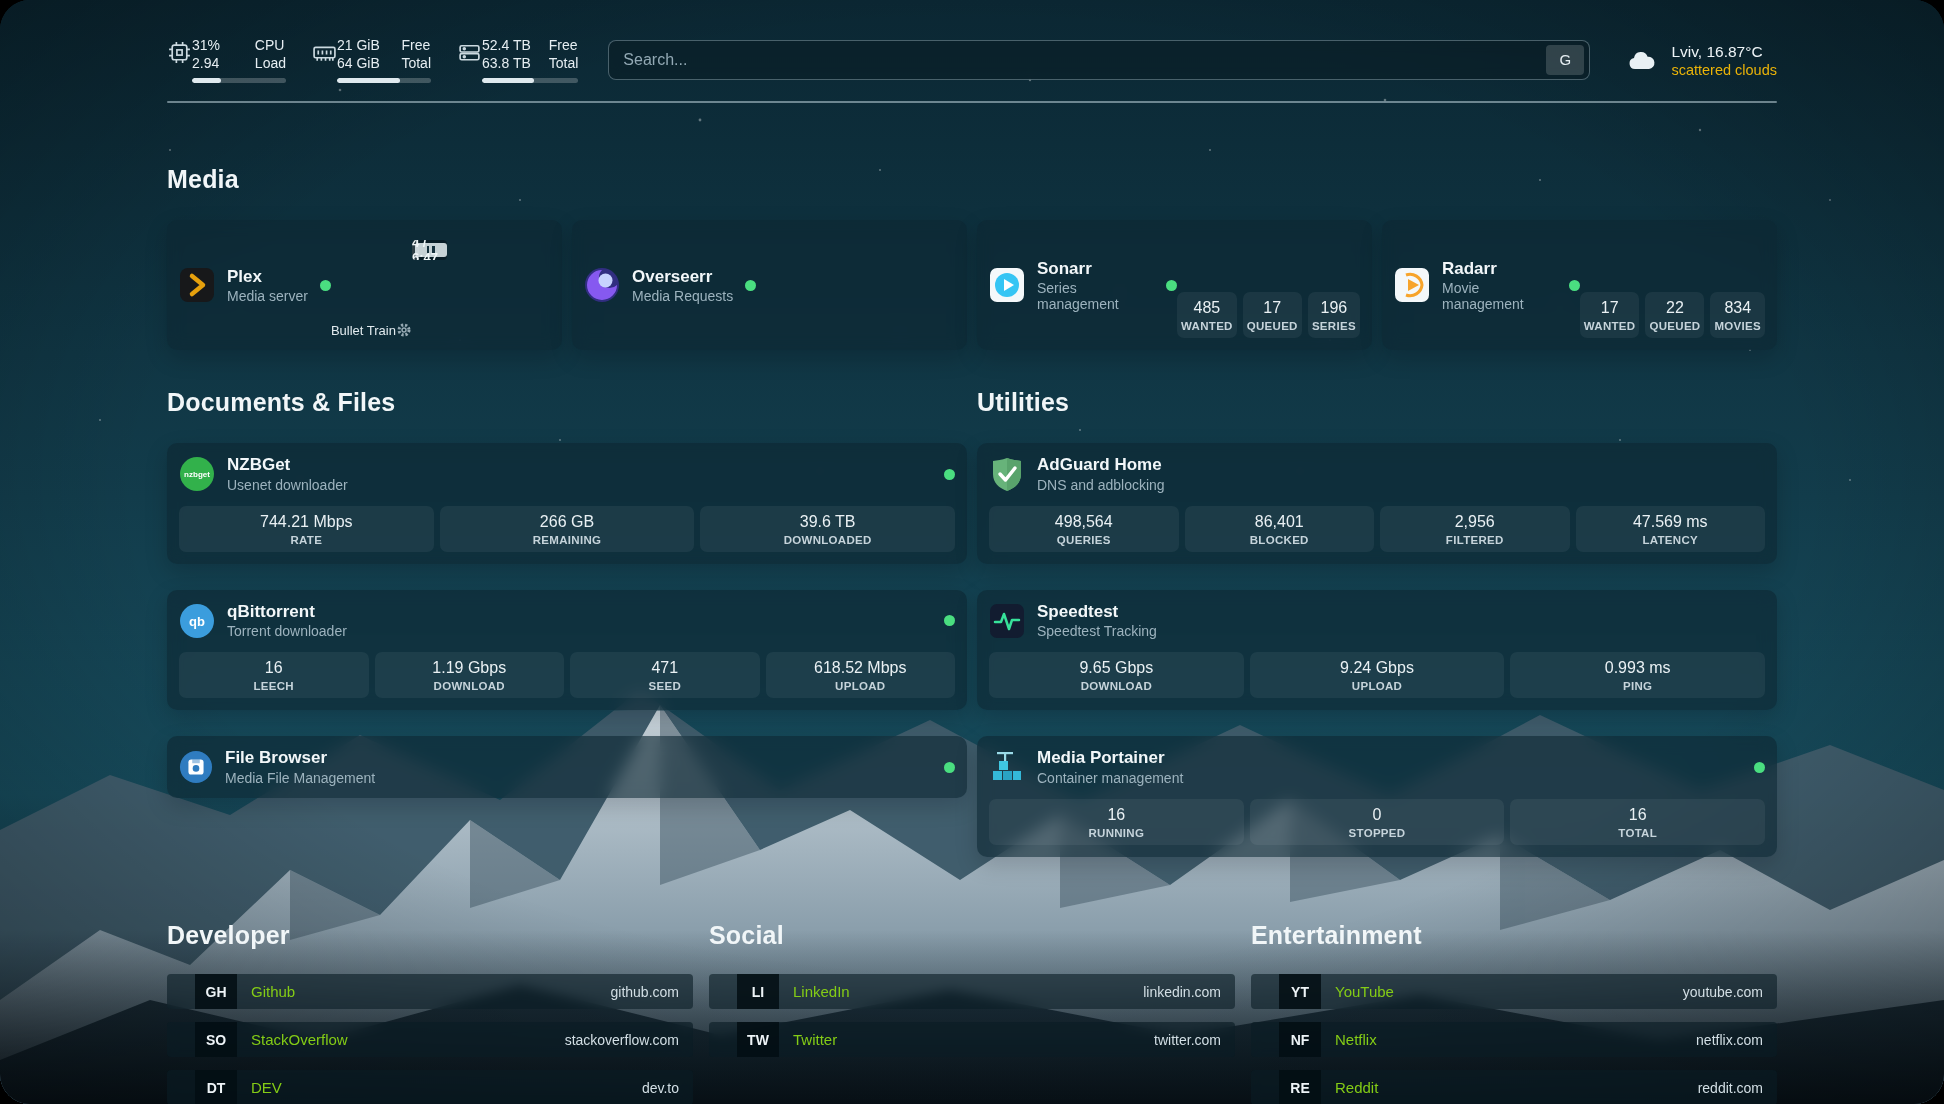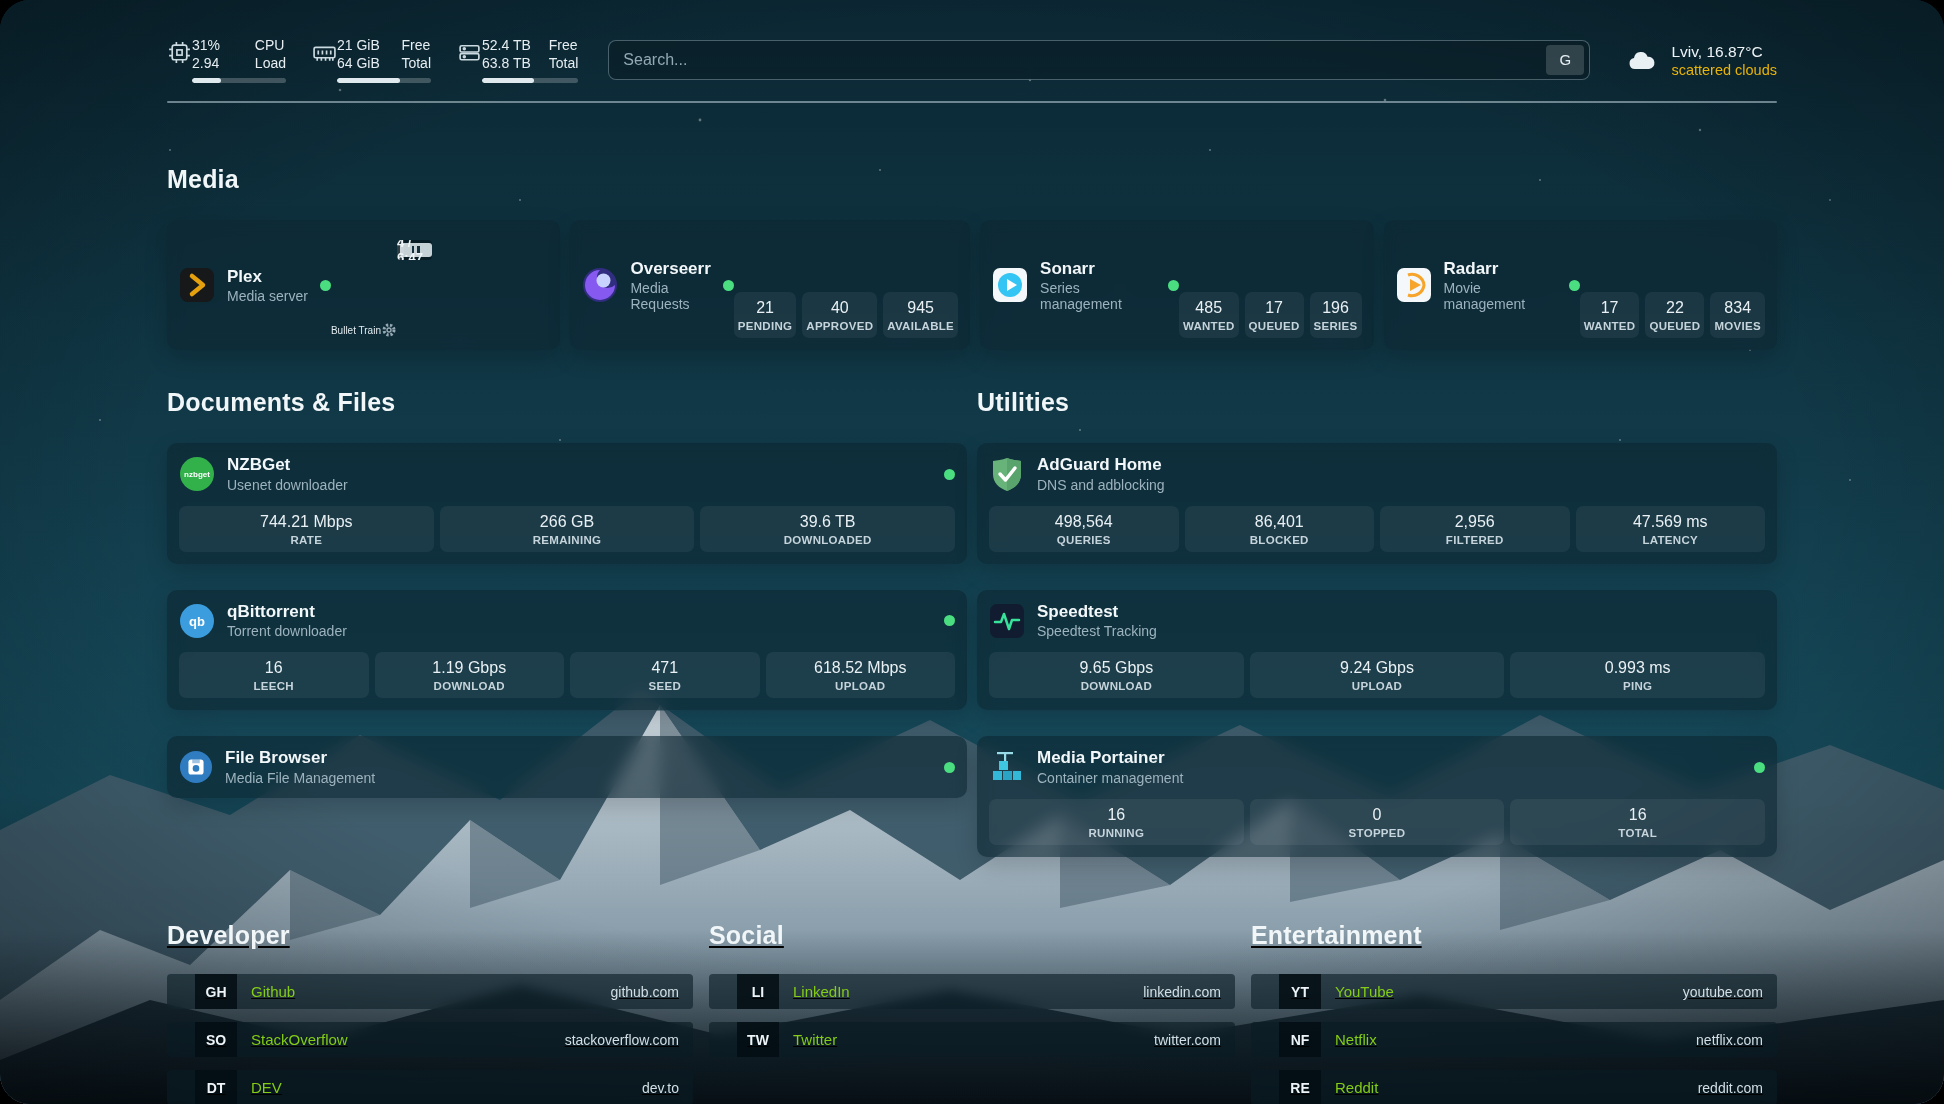--- a/index.html
+++ b/index.html
@@ -52,37 +52,37 @@
   .app-name { font-size:17px; font-weight:700; color:#f2f7f9; line-height:1.15; }
   .app-desc { font-size:14px; color:#9db3be; margin-top:2px; }
   .status-dot { width:11px; height:11px; border-radius:50%; background:var(--accent,#4ade80); margin-left:auto; flex:0 0 auto; }
 
   .stats-row { display:grid; grid-auto-flow:column; grid-auto-columns:1fr; gap:6px; margin-top:13px; }
   .stat { background:rgba(255,255,255,0.06); border-radius:7px; text-align:center; padding:7px 4px 6px; }
   .stat-value { font-size:16px; color:#eaf1f4; }
   .stat-label { font-size:11.5px; font-weight:700; color:#c6d4db; margin-top:3px; letter-spacing:.3px; }
 
   
-  .now-playing { display:flex; align-items:center; margin-top:auto; padding-top:9px; font-size:10px; color:#e2ebef; }
+  .now-playing { display:flex; align-items:center; margin-top:auto; padding-top:9px; font-size:13px; color:#e2ebef; }
   .gear-btn { margin-left:auto; width:16px; height:16px; opacity:.85; cursor:pointer; }
   .gear-btn svg { width:100%; height:100%; display:block; }
   .player-row { position:relative; margin-top:8px; height:20px; border-radius:4px; background:rgba(6,18,24,0.55);
                 display:flex; align-items:center; overflow:hidden; }
   .player-progress { position:absolute; left:0; top:0; bottom:0; background:rgba(255,255,255,0.15); }
   .pause-chip { position:relative; width:32px; height:14px; margin-left:3px; border-radius:3px;
                 background:rgba(233,241,245,0.85); display:flex; align-items:center; justify-content:center; gap:3px; cursor:pointer; }
   .pause-chip i { width:2.5px; height:8px; background:#15303c; }
   .player-time { position:absolute; right:9px; font-size:13px; font-weight:700; color:#f0f6f8; }
 
   
   .middle { margin-top:38px; display:grid; grid-template-columns:1fr 1fr; gap:10px; align-items:start; }
   .col-stack { display:flex; flex-direction:column; gap:26px; margin-top:26px; }
 
   
-  .bottom { margin-top:64px; display:grid; grid-template-columns:1fr 1fr 1fr; gap:16px; align-items:start;text-decoration:underline; }
+  .bottom { margin-top:64px; display:grid; grid-template-columns:1fr 1fr 1fr; gap:16px; align-items:start; }
   .links { margin-top:24px; display:flex; flex-direction:column; gap:13px; }
   .link-row { display:flex; align-items:center; height:35px; background:rgba(10,28,37,0.6); border-radius:4px;
               overflow:hidden; cursor:pointer; backdrop-filter:blur(6px); }
   .link-abbr { width:42px; align-self:stretch; background:rgba(4,14,19,0.85); color:#edf3f6; font-size:14px;
                font-weight:700; display:flex; align-items:center; justify-content:center;margin-left:28px; }
   .link-label { margin-left:14px; font-size:15px; color:#84cc16; }
   .link-url { margin-left:auto; margin-right:14px; font-size:14px; color:#d3dfe5; }
 </style>
 </head>
 <body>
@@ -302,34 +302,20 @@
                 <path d="M18 3 a15 15 0 1 0 15 15 a10.5 10.5 0 0 1 -15 -15 z" fill="#8b5cf6" opacity="0.95"></path>
                 <circle cx="21.5" cy="13.5" r="7" fill="#c7d2fe"></circle>
                 </svg>
             </span>
             <div class="app-titles">
               <span class="app-name">Overseerr</span>
               <span class="app-desc">Media Requests</span>
             </div>
             <span class="status-dot"></span>
           </div>
-          <div class="stats-row">
-            <div class="stat">
-                <div class="stat-value">21</div>
-                <div class="stat-label">PENDING</div>
-              </div>
-            <div class="stat">
-                <div class="stat-value">40</div>
-                <div class="stat-label">APPROVED</div>
-              </div>
-            <div class="stat">
-                <div class="stat-value">945</div>
-                <div class="stat-label">AVAILABLE</div>
-              </div>
-          </div>
         </div>
 
         <div class="card">
           <div class="card-header">
             <span class="app-icon">
               <svg viewBox="0 0 36 36">
                   <rect x="1" y="1" width="34" height="34" rx="7" fill="#f4f8fa"></rect>
                 <circle cx="18" cy="18" r="12" fill="#35c5f4"></circle>
                   <path d="M15 12 L25 18 L15 24 Z" fill="#ffffff"></path>
                 </svg>

